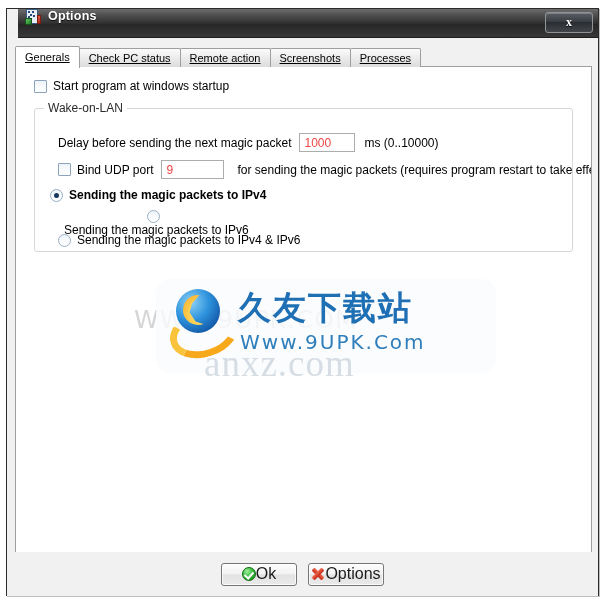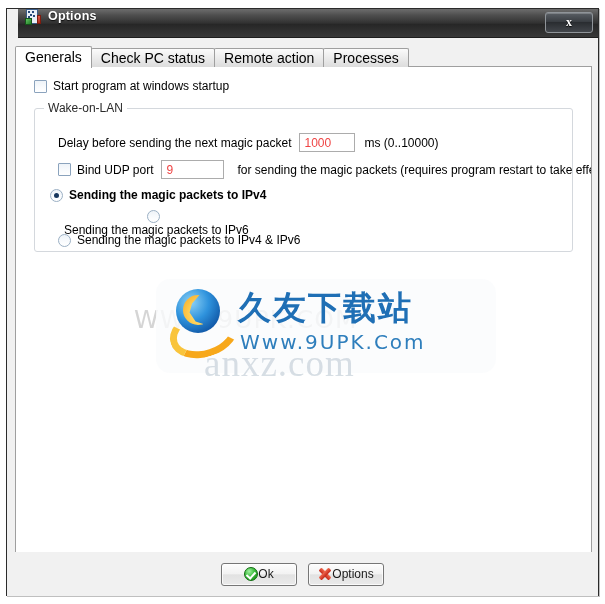--- a/index.html
+++ b/index.html
@@ -138,29 +138,30 @@
     display: flex;
     align-items: flex-end;
     z-index: 3;
   }
   .tab {
     position: relative;
     height: 19px;
     line-height: 19px;
     padding: 0 9px;
     box-sizing: border-box;
-    font-size: 14px;
+    font-size: 11px;
     color: #000;
     background: linear-gradient(to bottom, #fbfbfb 0%, #eaeaea 55%, #dcdcdc 100%);
     border: 1px solid #9f9f9f;
     border-bottom: none;
     border-radius: 2px 2px 0 0;
     margin-right: -1px;
     cursor: pointer;
     white-space: nowrap;
+    text-decoration: underline;
   }
   .tab.selected {
     height: 22px;
     line-height: 21px;
     background: #ffffff;
     border-color: #9f9f9f;
     z-index: 4;
     margin-bottom: -1px;
   }
 
@@ -381,21 +382,21 @@
     width: 76px;
     height: 23px;
     box-sizing: border-box;
     border: 1px solid #767676;
     border-radius: 3px;
     background: linear-gradient(to bottom, #fdfdfd 0%, #f2f2f2 48%, #e2e2e2 51%, #eaeaea 100%);
     box-shadow: inset 0 0 0 1px rgba(255,255,255,0.75);
     display: flex;
     align-items: center;
     justify-content: center;
-    font-size: 12px;
+    font-size: 16px;
     color: #1a1a1a;
     cursor: pointer;
   }
   .ico-ok {
     width: 14px; height: 14px;
     border-radius: 50%;
     background: radial-gradient(circle at 35% 28%, #9ff09f 0%, #3dbc3d 45%, #128512 100%);
     border: 1px solid #0d6b0d;
     box-sizing: border-box;
     position: relative;
@@ -450,20 +451,23 @@
       <div class="tab selected">
         <span>Generals</span>
       </div>
       <div class="tab">
         <span>Check PC status</span>
       </div>
       <div class="tab">
         <span>Remote action</span>
       </div>
       <div class="tab">
+        <span>Screenshots</span>
+      </div>
+      <div class="tab">
         <span>Processes</span>
       </div>
     </div>
 
     <div class="tabpanel">
 
       <div class="chk-row">
         <span class="checkbox"></span>
         <span class="lbl">Start program at windows startup</span>
       </div>

